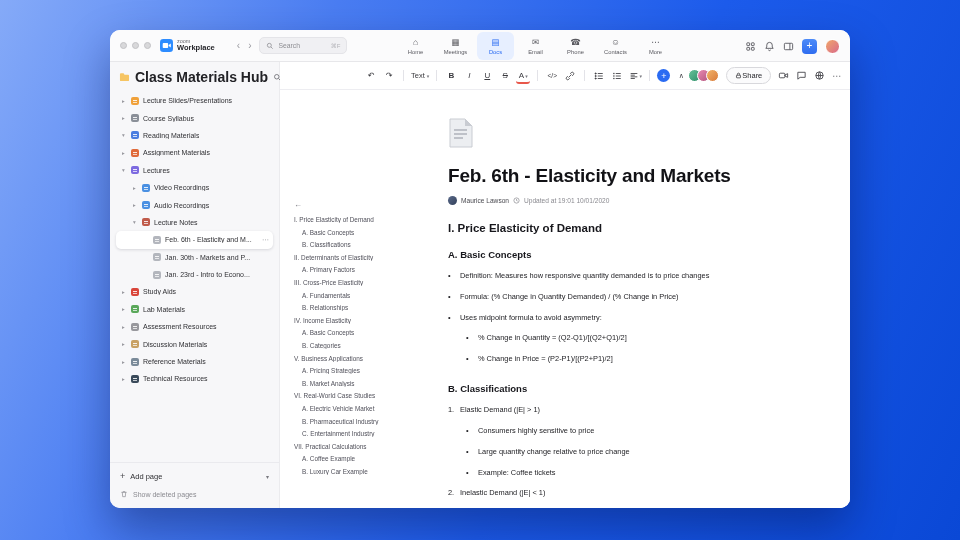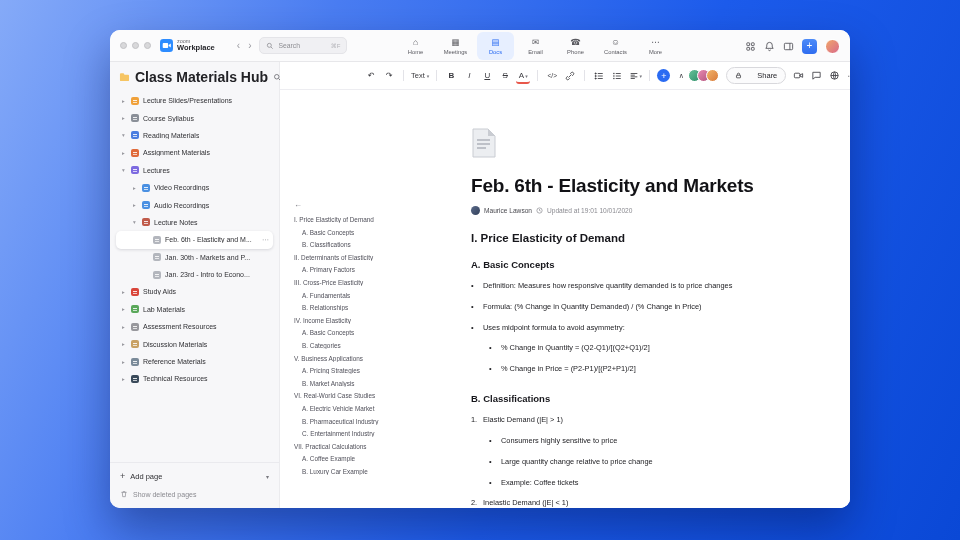--- a/index.html
+++ b/index.html
@@ -84,30 +84,30 @@
   .insert-btn { width:13px; height:13px; border-radius:50%; background:#2a6bf2; color:#fff;
     font-size:9px; display:flex; align-items:center; justify-content:center; }
   .tb-rightgrp { margin-left:auto; display:flex; align-items:center; gap:7px; }
   .tb-avatars { display:flex; }
   .tb-av { width:13px; height:13px; border-radius:50%; border:1px solid #fff; }
   .tb-av + .tb-av { margin-left:-4px; }
   .av1 { background:linear-gradient(135deg,#67c29a,#2f8f6a); }
   .av2 { background:linear-gradient(135deg,#e98ab2,#b4567f); }
   .av3 { background:linear-gradient(135deg,#f2b36a,#d97b3a); }
   .share-btn { height:17px; border:1px solid #d8d8dc; background:#fbfbfc; border-radius:9px;
-    display:flex; align-items:center; gap:15px; padding:0 8px; font-size:7.5px; color:#26262b; }
+    display:flex; align-items:center; gap:0; padding:0 8px; font-size:7.5px; color:#26262b; }
   .tb-more { font-size:9px; color:#4a4a50; }
 
   .content { flex:1; position:relative; overflow:hidden; background:#fff; }
 
   .outline { position:absolute; left:14px; top:110px; width:100px; }
   .outline-collapse { display:block; font-size:8px; color:#75757d; margin-bottom:7px; }
   .outline-item { font-size:6.4px; color:#50505a; margin-bottom:5.6px; white-space:nowrap; overflow:hidden; }
 
-  .doc { position:absolute; left:168px; top:16px; width:338px; padding-top:22px;margin-left:23px; }
+  .doc { position:absolute; left:168px; top:6px; width:338px; padding-top:22px; }
   .doc-title { margin-top:13px; font-size:19px; font-weight:bold; color:#121216; letter-spacing:-.2px; white-space:nowrap; }
   .doc-meta { margin-top:9px; display:flex; align-items:center; gap:4px; }
   .meta-av { width:9px; height:9px; border-radius:50%; background:linear-gradient(135deg,#5a6a8a,#32405a); }
   .meta-name { font-size:6.6px; color:#4a4a50; }
   .meta-upd { font-size:6.6px; color:#8a8a90; }
   .h2 { margin-top:17px; font-size:11.5px; font-weight:bold; color:#17171c; }
   .h3 { margin-top:15px; font-size:9.5px; font-weight:bold; color:#17171c; }
   .h3.spaced { margin-top:20px; }
   .doc-list { margin-top:11px; }
   .li { display:flex; gap:4px; margin-bottom:11.5px; font-size:7.4px; color:#222226; line-height:1.25; }

